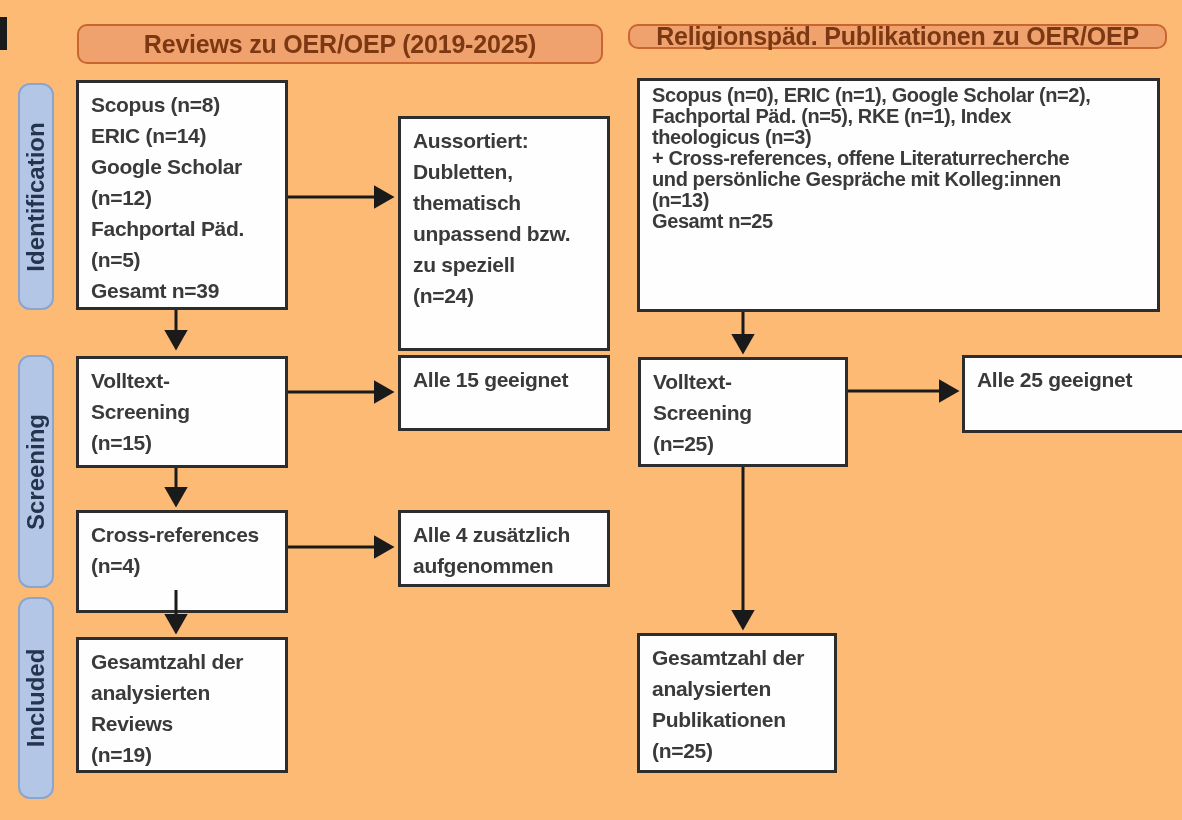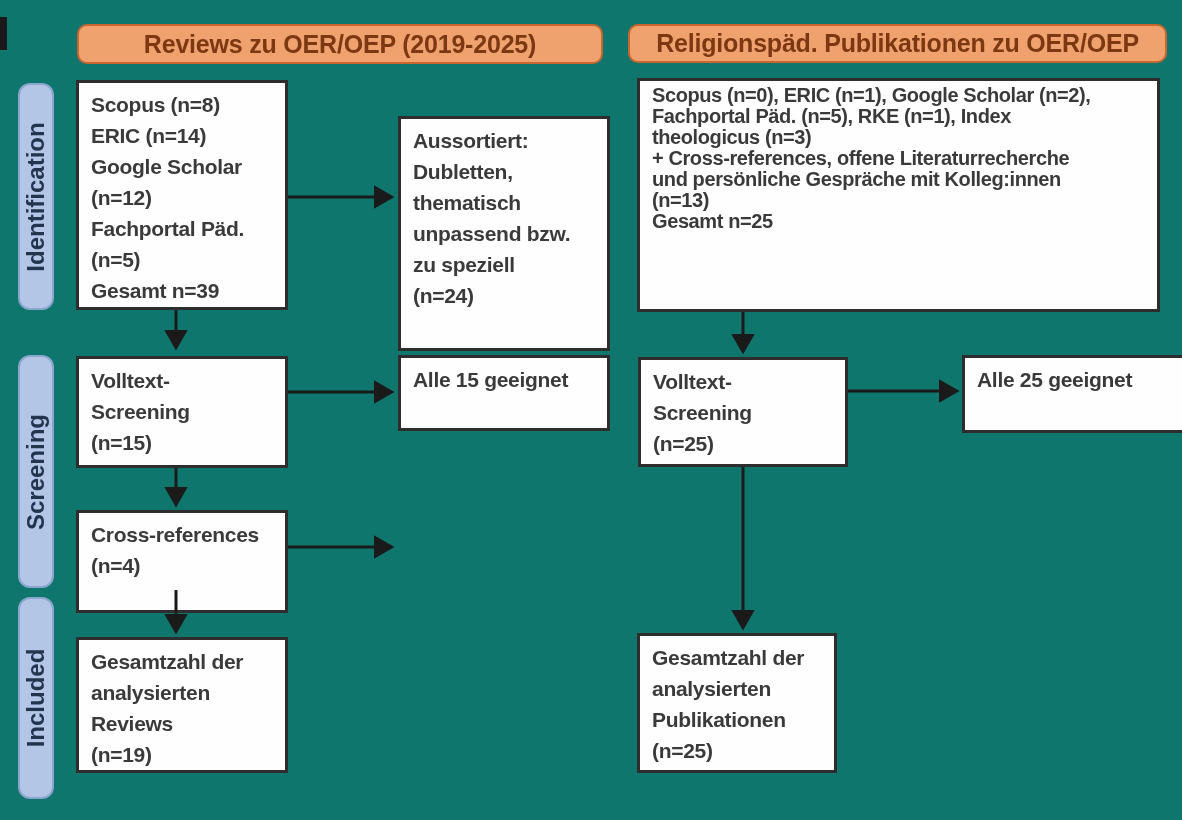--- a/index.html
+++ b/index.html
@@ -3,21 +3,21 @@
 <meta charset="utf-8">
 <style>
   html,body{margin:0;padding:0;}
   body{
     font-family:"Liberation Sans", sans-serif;
     background:#f5f5f5;
   }
   #stage{
     position:relative;
     width:1182px;height:820px;
-    background:#0f766e;
+    background:#fdba74;
     overflow:hidden;
   }
   
   .fbox{
     position:absolute;
     background:#fefefe;
     border:3px solid var(--c-box_border,#2d2d2d);
     box-sizing:border-box;
   }
   .fbox-text{
@@ -74,21 +74,21 @@
 </head>
 <body>
 
 <div id="stage">
 
   <div id="edge-artifact"></div>
 
   <div class="hdr" style="left:77px;top:24px;width:526px;height:40px;">
     <span>Reviews zu OER/OEP (2019-2025)</span>
   </div>
-  <div class="hdr" style="left:628px;top:24px;width:539px;height:39px;text-align:center;">
+  <div class="hdr" style="left:628px;top:24px;width:539px;height:25px;text-align:center;">
     <span>Religionspäd. Publikationen zu OER/OEP</span>
   </div>
 
   <div class="pill" style="left:18px;top:83px;height:227px;">
     <span>Identification</span>
   </div>
   <div class="pill" style="left:18px;top:355px;height:233px;">
     <span>Screening</span>
   </div>
   <div class="pill" style="left:18px;top:597px;height:202px;">
@@ -116,20 +116,24 @@
     <div class="fbox-text">Volltext-
 Screening
 (n=15)</div>
   </div>
   <div class="fbox" style="left:398px;top:355px;width:212px;height:76px;">
     <div class="fbox-text">Alle 15 geeignet</div>
   </div>
   <div class="fbox" style="left:76px;top:510px;width:212px;height:103px;">
     <div class="fbox-text">Cross-references
 (n=4)</div>
+  </div>
+  <div class="fbox" style="left:398px;top:510px;width:212px;height:77px;">
+    <div class="fbox-text">Alle 4 zusätzlich
+aufgenommen</div>
   </div>
   <div class="fbox" style="left:76px;top:637px;width:212px;height:136px;">
     <div class="fbox-text">Gesamtzahl der
 analysierten
 Reviews
 (n=19)</div>
   </div>
 
   <div class="fbox" style="left:637px;top:78px;width:523px;height:234px;">
     <div class="fbox-text small">Scopus (n=0), ERIC (n=1), Google Scholar (n=2),

